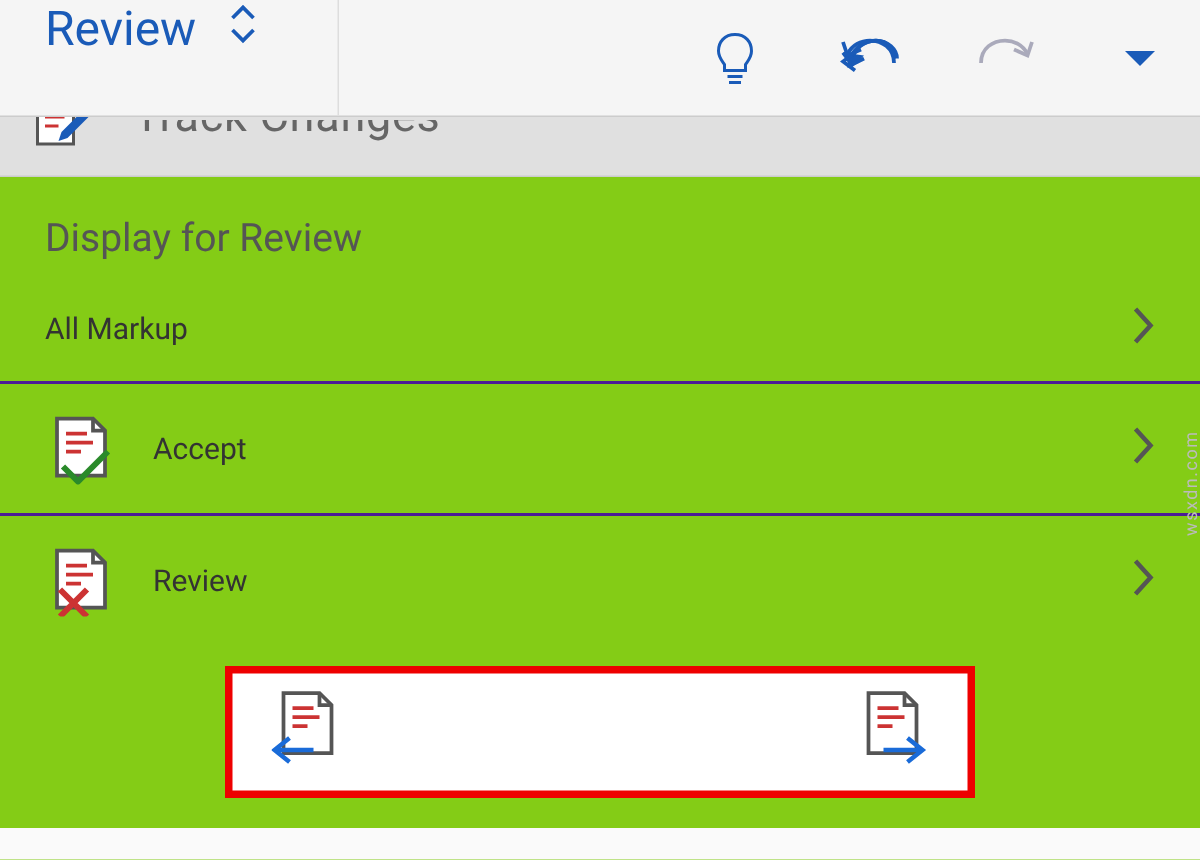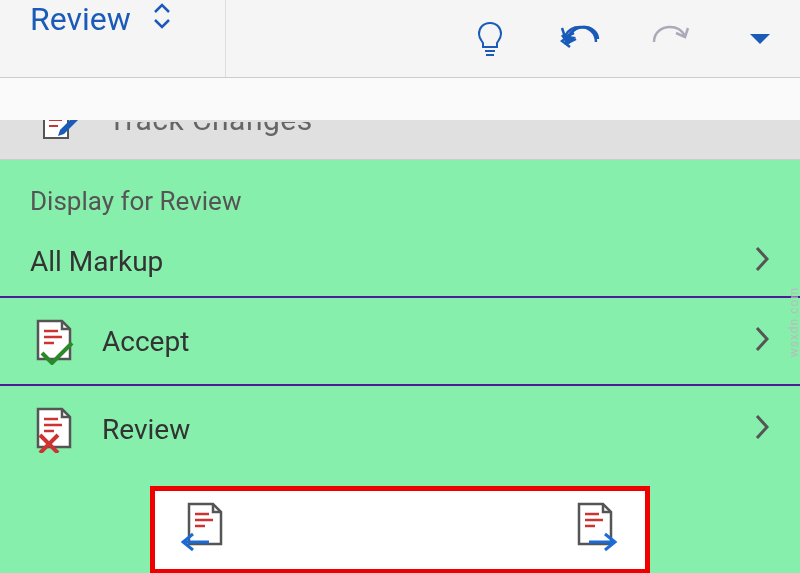--- a/index.html
+++ b/index.html
@@ -50,36 +50,35 @@
       align-items: center;
       justify-content: center;
       color: #1a5bb8;
     }
     .toolbar-btn.disabled { color: #aab; }
     .truncated-row {
       height: 40px;
       background: #e0e0e0;
       display: flex;
       align-items: flex-start;
-      padding-left: 40px;
+      padding-left: 21px;
       gap: 28px;
       overflow: hidden;
       border-bottom: 1px solid #ccc;
-      margin-top: 42px;
     }
     .truncated-icon { margin-top: -10px; }
     .truncated-text {
       font-size: 30px;
       color: #666;
       text-decoration: line-through;
       text-decoration-color: #e0e0e0;
       margin-top: -18px;
       letter-spacing: 0.5px;
     }
-    .content { background: #86efac; }
+    .content { background: #84cc16; }
     .section-label {
       padding: 26px 30px 10px;
       font-size: 26px;
       color: #555;
     }
     .row {
       display: flex;
       align-items: center;
       padding: 0 30px;
       height: 88px;
@@ -89,21 +88,21 @@
     .row-icon {
       width: 48px;
       height: 48px;
       margin-right: 24px;
       display: flex;
       align-items: center;
       justify-content: center;
     }
     .row-text {
       flex: 1;
-      font-size: 28px;
+      font-size: 20px;
       color: #333;
     }
     .row-text.no-icon { padding-left: 0; }
     .chev-right {
       color: #555;
     }
     .nav-wrap {
       padding: 14px 150px 20px;
     }
     .nav-box {

